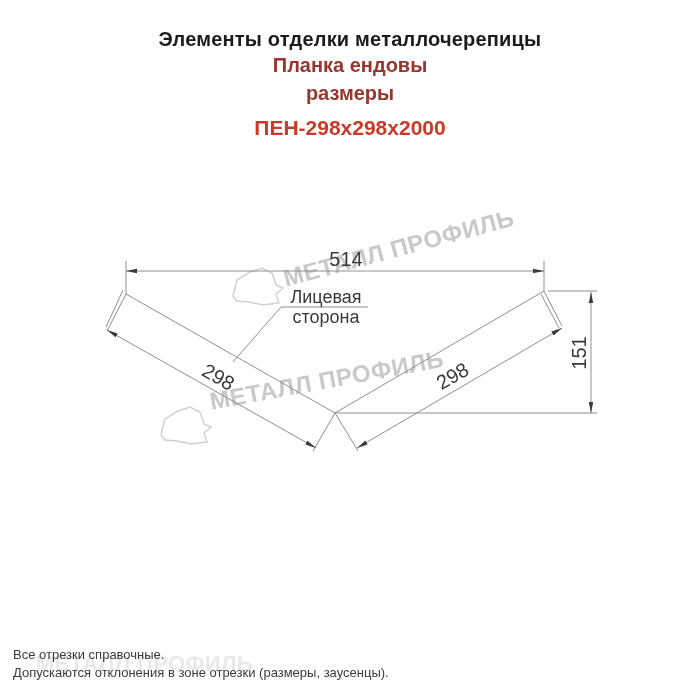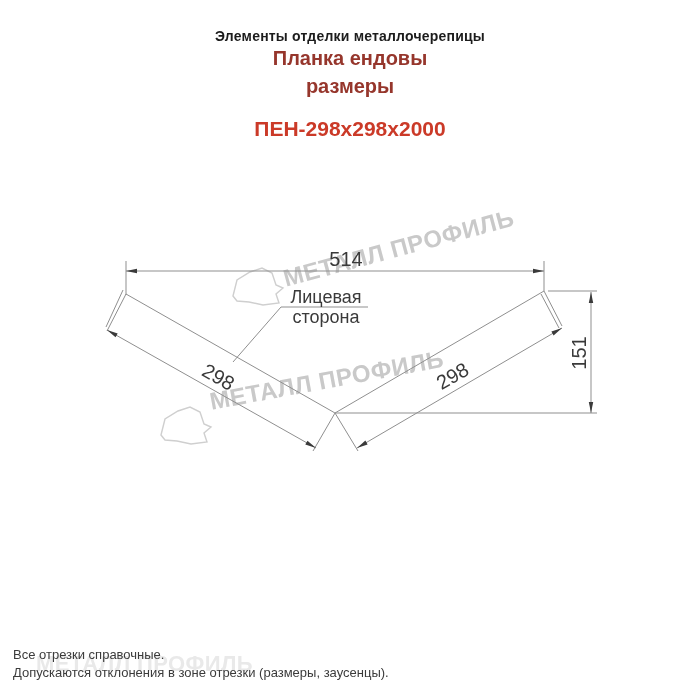--- a/index.html
+++ b/index.html
@@ -2,24 +2,24 @@
 <html style="--c-title: #1c1c1c; --c-product_name: #96362c; --c-product_code: #cb3a28; --c-line: #8f8f8f; --c-dim_text: #3a3a3a; --c-watermark: #c9c9c9; --c-footer_text: #3b3b3b;"><head>
 <meta charset="utf-8">
 <style>
   html,body{margin:0;padding:0;}
   body{
     width:700px;height:700px;background:#ffffff;position:relative;overflow:hidden;
     font-family:"Liberation Sans",sans-serif;
   }
   
   .header{position:absolute;top:28px;left:0;right:0;text-align:center;z-index:3;}
-  .title{font-size:14px;font-weight:bold;color:var(--c-title,#1c1c1c);letter-spacing:.2px;}
+  .title{font-size:20px;font-weight:bold;color:var(--c-title,#1c1c1c);letter-spacing:.2px;}
   .product-name{font-size:20px;font-weight:bold;line-height:28px;
     color:var(--c-product_name,#96362c);}
-  .product-code{margin-top:17px;font-size:21px;font-weight:bold;color:var(--c-product_code,#cb3a28);}
+  .product-code{margin-top:9px;font-size:21px;font-weight:bold;color:var(--c-product_code,#cb3a28);}
   
   .wm{position:absolute;white-space:nowrap;font-weight:bold;font-size:24px;line-height:28px;
     color:var(--c-watermark,#c9c9c9);letter-spacing:.5px;transform-origin:0 50%;z-index:1;}
   #wm-top{left:284px;top:265px;transform:rotate(-15deg);}
   #wm-mid{left:210px;top:388px;transform:rotate(-10.5deg);}
   #wm-bottom{left:36px;top:650px;font-size:22px;color:#e9e9e9;letter-spacing:.4px;z-index:0;}
   
   svg.drawing{position:absolute;left:0;top:0;z-index:2;}
   .ln{stroke:var(--c-line,#8f8f8f);stroke-width:1;fill:none;}
   .cloud{stroke:#cfcfcf;stroke-width:1.4;fill:#ffffff;}

